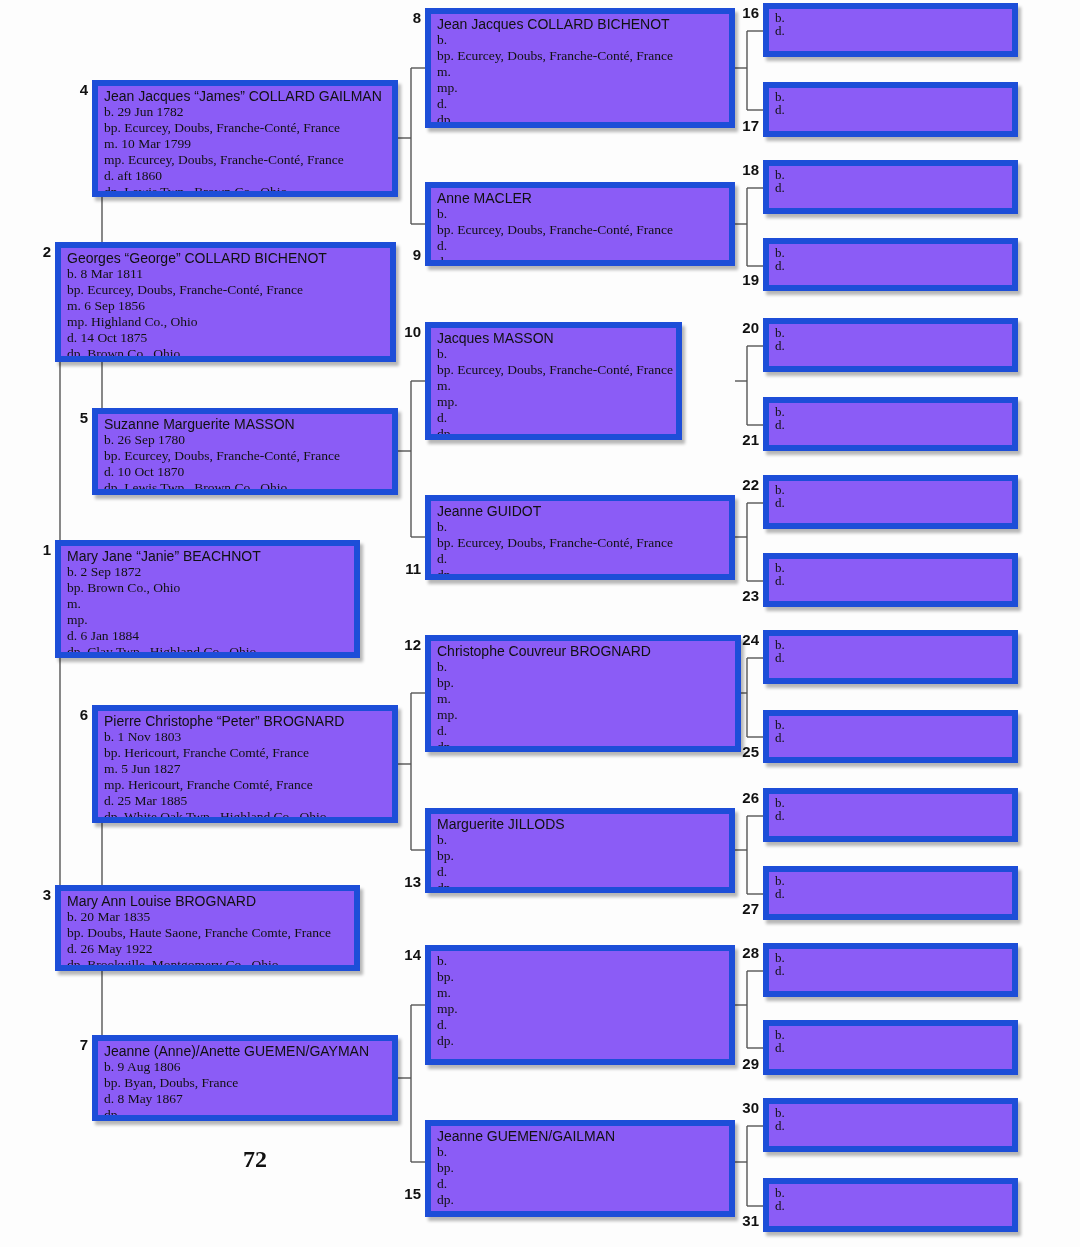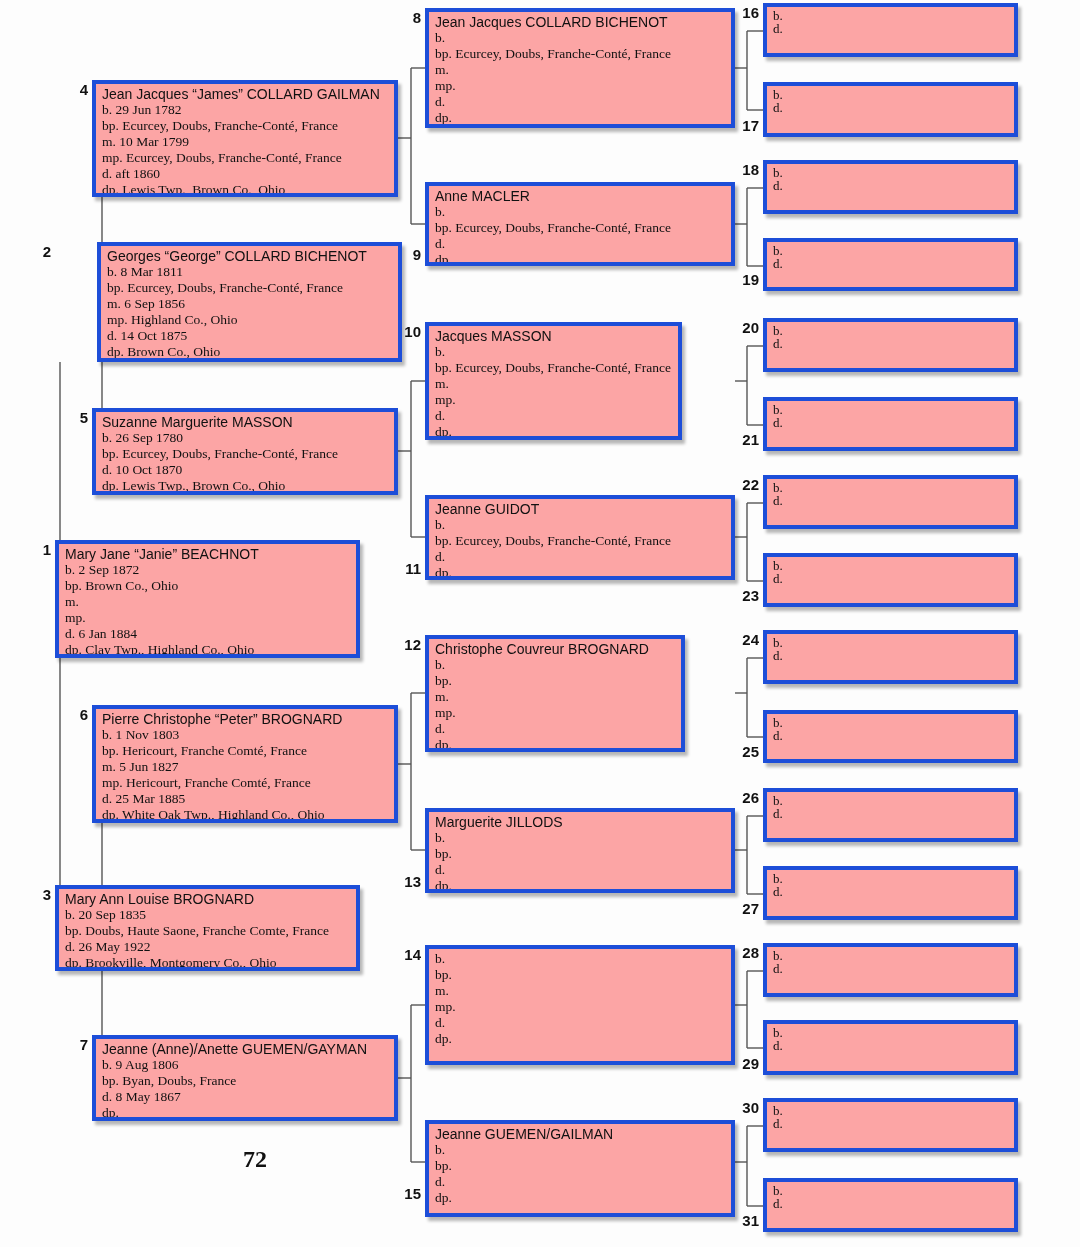--- a/index.html
+++ b/index.html
@@ -1,20 +1,20 @@
 <!DOCTYPE html>
 <html><head>
 <meta charset="utf-8">
 <style>
   html,body{margin:0;padding:0;background:#fdfdfd;}
   .page{position:relative;width:1080px;height:1247px;background:#fdfdfd;overflow:hidden;
         font-family:"Liberation Sans",sans-serif;color:#111;}
   #connector-svg{position:absolute;left:0;top:0;width:1080px;height:1247px;}
   #connector-svg line{stroke:#555;stroke-width:1.4;}
-  .pbox{position:absolute;background:#fca5a5;border:4px solid #1d4ed8;box-sizing:border-box;
+  .pbox{position:absolute;background:#8b5cf6;border:6px solid #1d4ed8;box-sizing:border-box;
         padding:2px 6px 0 6px;box-shadow:3px 4px 3px rgba(0,0,0,0.28);overflow:hidden;}
   .pbox .name{display:block;font-family:"Liberation Sans",sans-serif;font-size:14px;
         line-height:16px;white-space:nowrap;}
   .pbox .detail{font-family:"Liberation Serif",serif;font-size:13.5px;line-height:16px;
         white-space:nowrap;}
   .pbox.sm .name{line-height:22px;}
   .pbox.sm .detail{line-height:13px;font-size:13px;}
   .num{position:absolute;width:22px;text-align:right;font-family:"Liberation Sans",sans-serif;
         font-weight:bold;font-size:15px;line-height:16px;color:#111;}
   .pageno{position:absolute;left:210px;top:1146px;width:90px;text-align:center;
@@ -85,33 +85,33 @@
       <div class="pbox" style="left: 55px; top: 540px; width: 305px; height: 118px;">
         <span class="name">Mary Jane “Janie” BEACHNOT</span>
         <div class="detail">b. 2 Sep 1872</div>
         <div class="detail">bp. Brown Co., Ohio</div>
         <div class="detail">m.</div>
         <div class="detail">mp.</div>
         <div class="detail">d. 6 Jan 1884</div>
         <div class="detail">dp. Clay Twp., Highland Co., Ohio</div>
       </div>
       <div class="num" style="left: 29px; top: 244px;">2</div>
-      <div class="pbox" style="left: 55px; top: 242px; width: 305px; height: 120px; margin-left: 42px;">
+      <div class="pbox" style="left: 55px; top: 242px; width: 341px; height: 120px;">
         <span class="name">Georges “George” COLLARD BICHENOT</span>
         <div class="detail">b. 8 Mar 1811</div>
         <div class="detail">bp. Ecurcey, Doubs, Franche-Conté, France</div>
         <div class="detail">m. 6 Sep 1856</div>
         <div class="detail">mp. Highland Co., Ohio</div>
         <div class="detail">d. 14 Oct 1875</div>
         <div class="detail">dp. Brown Co., Ohio</div>
       </div>
       <div class="num" style="left: 29px; top: 887px;">3</div>
       <div class="pbox" style="left: 55px; top: 885px; width: 305px; height: 86px;">
         <span class="name">Mary Ann Louise BROGNARD</span>
-        <div class="detail">b. 20 Sep 1835</div>
+        <div class="detail">b. 20 Mar 1835</div>
         <div class="detail">bp. Doubs, Haute Saone, Franche Comte, France</div>
         <div class="detail">d. 26 May 1922</div>
         <div class="detail">dp. Brookville, Montgomery Co., Ohio</div>
       </div>
       <div class="num" style="left: 66px; top: 82px;">4</div>
       <div class="pbox" style="left: 92px; top: 80px; width: 306px; height: 117px;">
         <span class="name">Jean Jacques “James” COLLARD GAILMAN</span>
         <div class="detail">b. 29 Jun 1782</div>
         <div class="detail">bp. Ecurcey, Doubs, Franche-Conté, France</div>
         <div class="detail">m. 10 Mar 1799</div>
@@ -175,21 +175,21 @@
       </div>
       <div class="num" style="left: 399px; top: 561px;">11</div>
       <div class="pbox" style="left: 425px; top: 495px; width: 310px; height: 85px;">
         <span class="name">Jeanne GUIDOT</span>
         <div class="detail">b.</div>
         <div class="detail">bp. Ecurcey, Doubs, Franche-Conté, France</div>
         <div class="detail">d.</div>
         <div class="detail">dp.</div>
       </div>
       <div class="num" style="left: 399px; top: 637px;">12</div>
-      <div class="pbox" style="left: 425px; top: 635px; width: 260px; height: 117px;">
+      <div class="pbox" style="left: 425px; top: 635px; width: 316px; height: 117px;">
         <span class="name">Christophe Couvreur BROGNARD</span>
         <div class="detail">b.</div>
         <div class="detail">bp.</div>
         <div class="detail">m.</div>
         <div class="detail">mp.</div>
         <div class="detail">d.</div>
         <div class="detail">dp.</div>
       </div>
       <div class="num" style="left: 399px; top: 874px;">13</div>
       <div class="pbox" style="left: 425px; top: 808px; width: 310px; height: 85px;">

